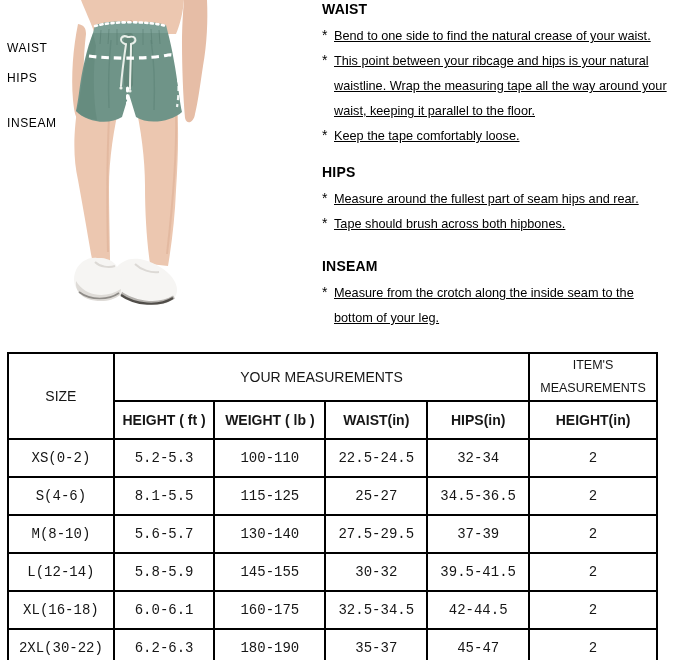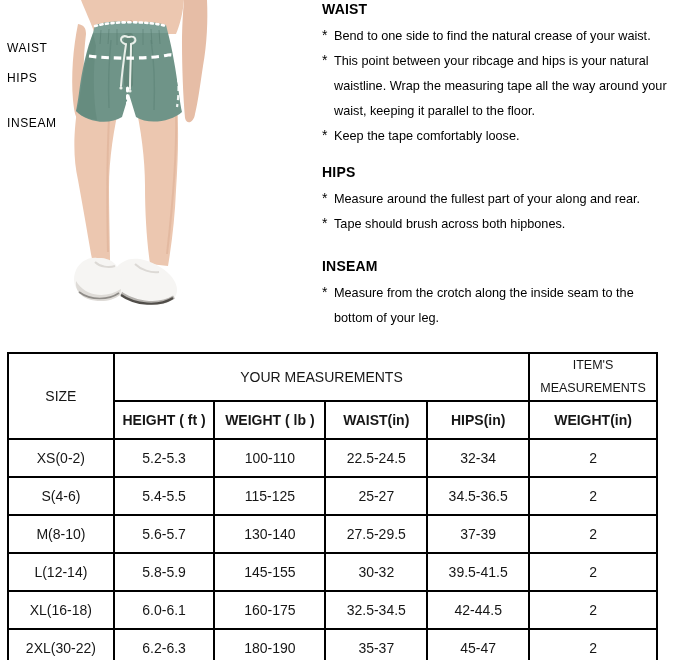--- a/index.html
+++ b/index.html
@@ -41,42 +41,42 @@
   .bullet{
     display:flex;
     font-size:12.7px;
     line-height:25px;
   }
   .bullet .star{
     flex:0 0 12px;
     font-size:14px;
     line-height:23px;
   }
-  .bullet .btext{flex:1;}
+  .bullet .btext{flex:1;text-decoration:underline;}
 
   
   .size-table{
     position:absolute;
     left:7px;top:352px;
     width:651px;
     border-collapse:collapse;
     table-layout:fixed;
     font-size:14px;
     color:#161616;
   }
   .size-table th,.size-table td{
     border:2px solid #000;
     text-align:center;
     vertical-align:middle;
     font-weight:normal;
     padding:0 2px;
   }
   .size-table .hrow1 th{height:33px;}
   .size-table .hrow2 th{height:36px;font-weight:bold;}
-  .size-table td{height:36px;}
+  .size-table td{height:36px;font-family:Liberation Mono, monospace;}
   .size-table .group-items{font-size:12.5px;line-height:23px;}
 </style>
 </head>
 <body>
 
 <div class="page">
 
   <div class="fig-label waist">WAIST</div>
   <div class="fig-label hips">HIPS</div>
   <div class="fig-label inseam">INSEAM</div>
@@ -157,21 +157,21 @@
       <div class="bullet">
         <span class="star">*</span>
         <span class="btext">Keep the tape comfortably loose.</span>
       </div>
     </div>
 
     <div class="sect-hips">
       <h3 class="section-heading">HIPS</h3>
       <div class="bullet">
         <span class="star">*</span>
-        <span class="btext">Measure around the fullest part of your along and rear.</span>
+        <span class="btext">Measure around the fullest part of seam hips and rear.</span>
       </div>
       <div class="bullet">
         <span class="star">*</span>
         <span class="btext">Tape should brush across both hipbones.</span>
       </div>
     </div>
 
     <div class="sect-inseam">
       <h3 class="section-heading">INSEAM</h3>
       <div class="bullet">
@@ -195,35 +195,35 @@
       <tr class="hrow1">
         <th rowspan="2">SIZE</th>
         <th colspan="4">YOUR MEASUREMENTS</th>
         <th class="group-items">ITEM'S MEASUREMENTS</th>
       </tr>
       <tr class="hrow2">
         <th>HEIGHT ( ft )</th>
         <th>WEIGHT ( lb )</th>
         <th>WAIST(in)</th>
         <th>HIPS(in)</th>
-        <th>WEIGHT(in)</th>
+        <th>HEIGHT(in)</th>
       </tr>
     </thead>
     <tbody>
       <tr>
         <td>XS(0-2)</td>
         <td>5.2-5.3</td>
         <td>100-110</td>
         <td>22.5-24.5</td>
         <td>32-34</td>
         <td>2</td>
       </tr>
       <tr>
         <td>S(4-6)</td>
-        <td>5.4-5.5</td>
+        <td>8.1-5.5</td>
         <td>115-125</td>
         <td>25-27</td>
         <td>34.5-36.5</td>
         <td>2</td>
       </tr>
       <tr>
         <td>M(8-10)</td>
         <td>5.6-5.7</td>
         <td>130-140</td>
         <td>27.5-29.5</td>

